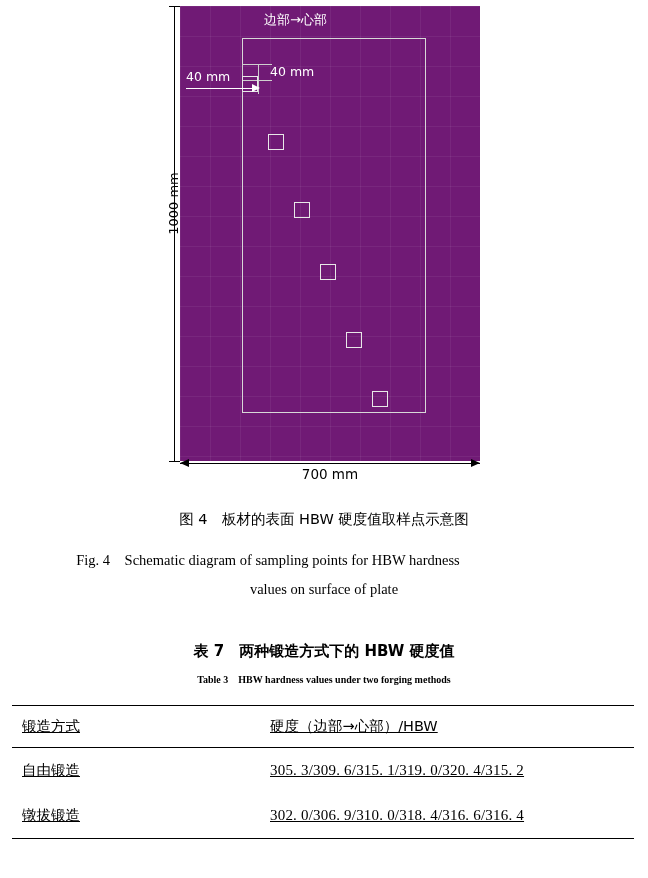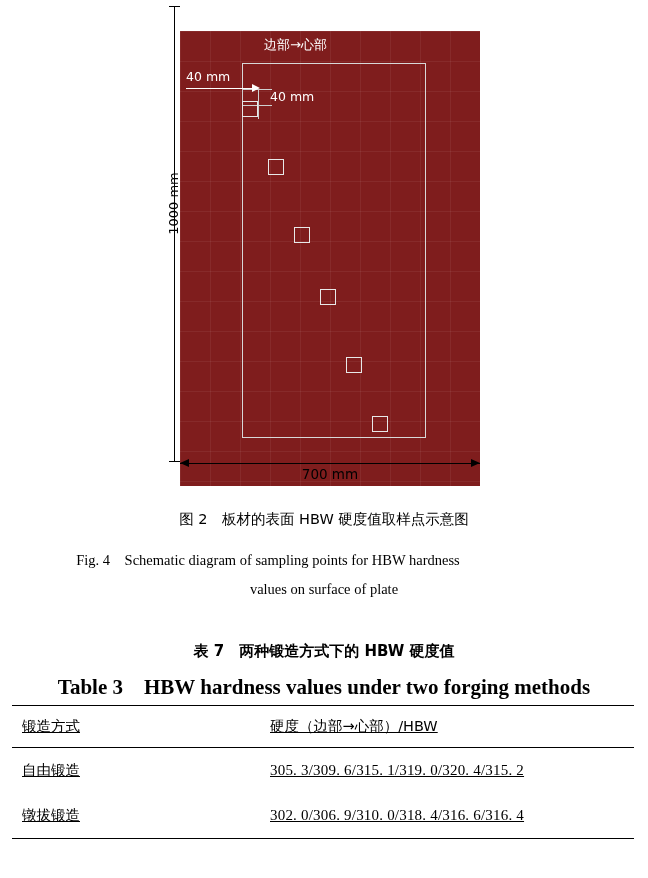--- a/index.html
+++ b/index.html
@@ -23,23 +23,22 @@
     top: 0;
     width: 648px;
     height: 500px;
   }
   .fig-canvas {
     position: absolute;
     left: 180px;
     top: 6px;
     width: 300px;
     height: 455px;
-    background: #7f1d1d;
+    background: #701a75;
     overflow: hidden;
-    margin-top: 25px;
   }
   .fig-grid {
     position: absolute;
     left: 0; top: 0; right: 0; bottom: 0;
     background-image:
       linear-gradient(to right, rgba(255,255,255,0.06) 1px, transparent 1px),
       linear-gradient(to bottom, rgba(255,255,255,0.06) 1px, transparent 1px);
     background-size: 30px 30px;
   }
   .plate-rect {
@@ -221,21 +220,21 @@
     font-size: 15px;
   }
   .tbl-title-en {
     position: absolute;
     left: 0;
     top: 673px;
     width: 648px;
     text-align: center;
     font-family: "Liberation Serif", serif;
     font-weight: bold;
-    font-size: 21px;
+    font-size: 10px;
   }
 
   .table-wrap {
     position: absolute;
     left: 12px;
     top: 705px;
     width: 622px;
     text-decoration: underline;
   }
   table.data {
@@ -306,21 +305,21 @@
   <div class="dim-left-line"></div>
   <div class="dim-left-cap-top"></div>
   <div class="dim-left-cap-bot"></div>
   <div class="label-1000">1000 mm</div>
 
   <div class="dim-bottom-line"></div>
   <div class="arrow-l"></div>
   <div class="arrow-r"></div>
   <div class="label-500">700 mm</div>
 
-  <div class="cap-cn">图 2　板材的表面 HBW 硬度值取样点示意图</div>
+  <div class="cap-cn">图 4　板材的表面 HBW 硬度值取样点示意图</div>
   <div class="cap-en1">Fig. 4　Schematic diagram of sampling points for HBW hardness</div>
   <div class="cap-en2">values on surface of plate</div>
 </div>
 
 <div class="tbl-title-cn">表 7　两种锻造方式下的 HBW 硬度值</div>
 <div class="tbl-title-en">Table 3　HBW hardness values under two forging methods</div>
 
 <div class="table-wrap">
   <table class="data">
     <thead>

